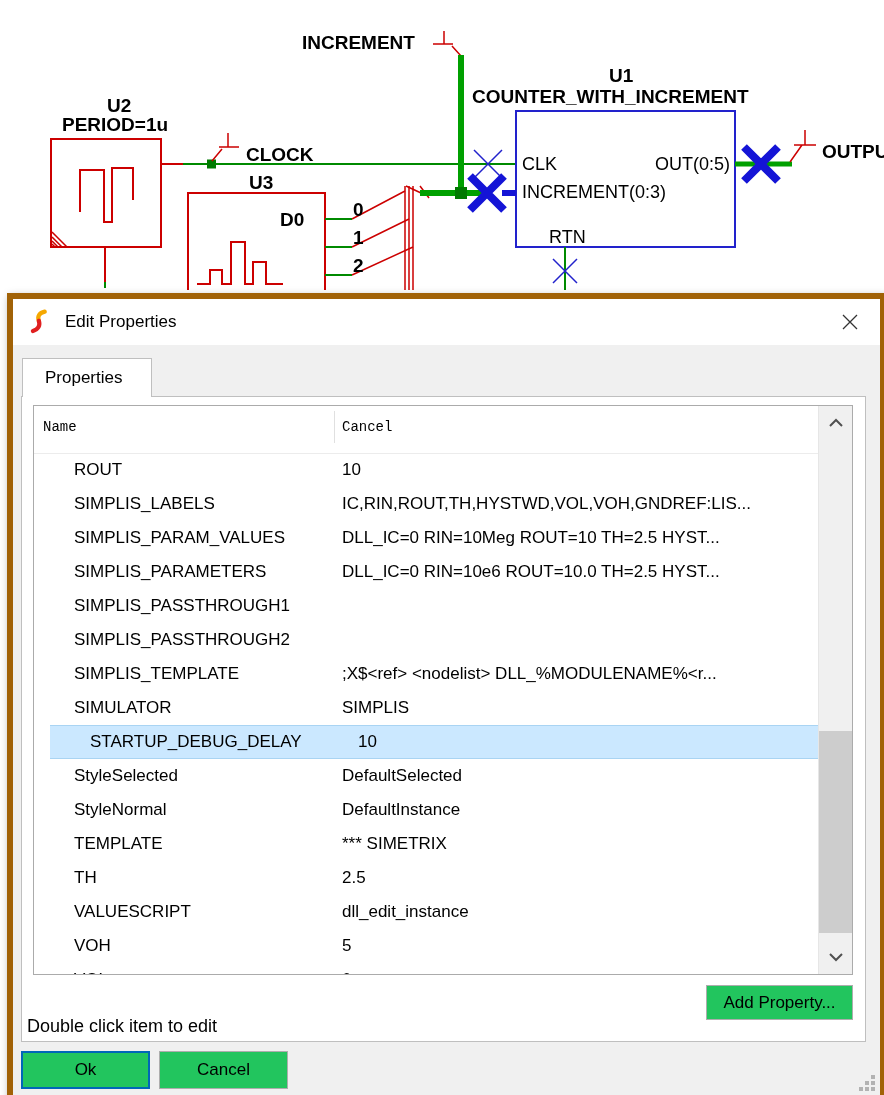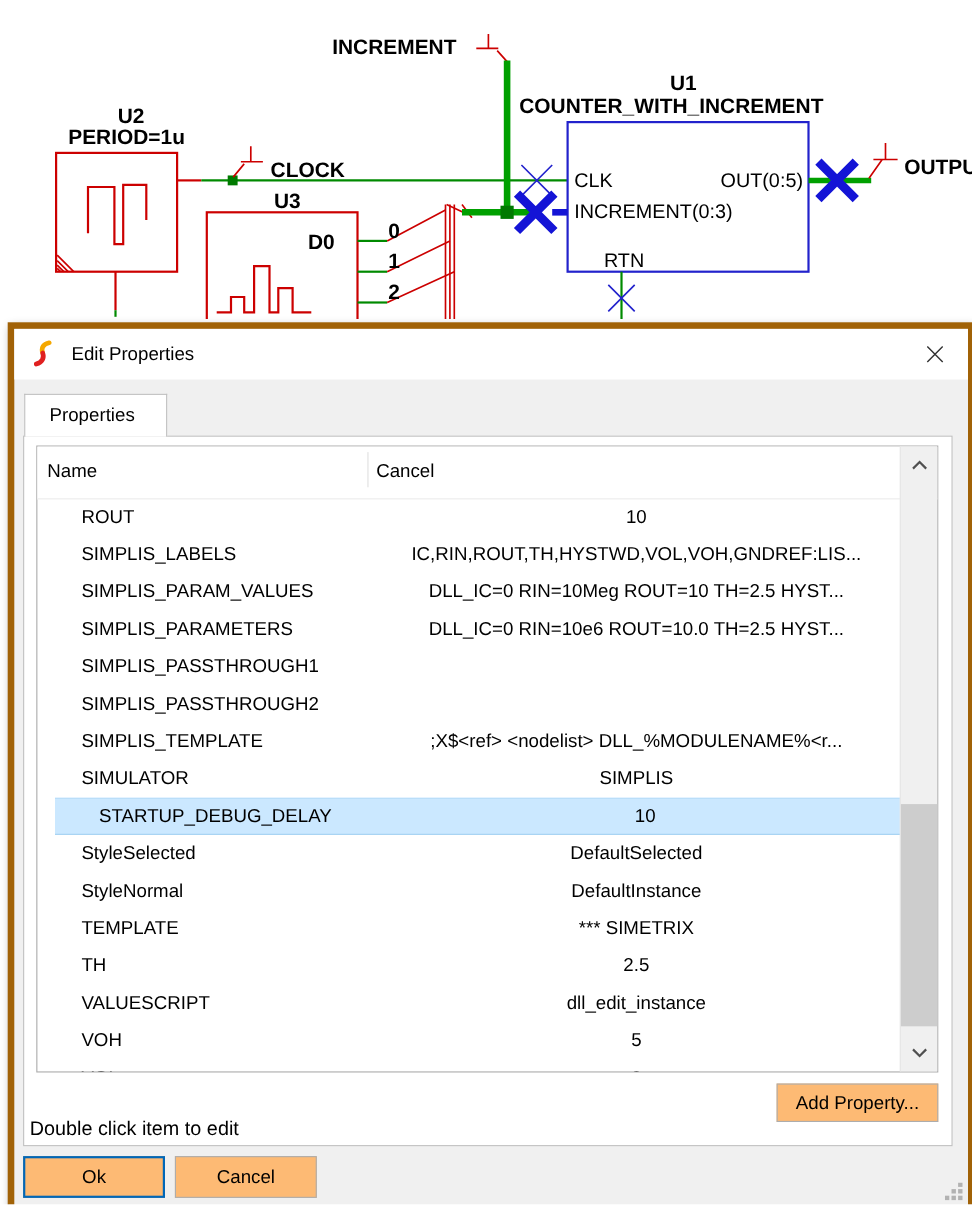--- a/index.html
+++ b/index.html
@@ -21,40 +21,40 @@
              display:flex;align-items:center;justify-content:center;cursor:pointer;padding:0;}
   .tab{position:absolute;left:9px;top:59px;width:130px;height:39px;background:#fff;
        border:1px solid #bfbfbf;border-bottom:none;z-index:2;box-sizing:border-box;
        display:flex;align-items:center;padding-left:22px;font-size:17px;}
   .tabpage{position:absolute;left:8px;top:97px;width:843px;height:644px;background:#fff;
            border:1px solid #bfbfbf;z-index:1;}
 
   
   .ptable{position:absolute;left:11px;top:8px;width:820px;height:570px;background:#fff;
           border:1px solid #ababab;box-sizing:border-box;}
-  .thead{position:absolute;left:0;top:0;right:0;height:47px;font-size:17px;background:#fff;
-         border-bottom:1px solid #ececec;}
+  .thead{position:absolute;left:0;top:0;right:0;height:47px;font-size:14px;background:#fff;
+         border-bottom:1px solid #ececec;font-family:Liberation Mono, monospace;}
   .th-name{position:absolute;left:9px;top:13px;}
   .th-value{position:absolute;left:308px;top:13px;}
   .th-div{position:absolute;left:300px;top:5px;height:32px;width:1px;background:#e0e0e0;}
   .rows{position:absolute;left:0;top:47px;right:33px;bottom:0;overflow:hidden;}
-  .trow{position:relative;height:34px;font-size:17px;text-align:center;}
+  .trow{position:relative;height:34px;font-size:17px;}
   .trow .name{position:absolute;left:40px;top:7px;white-space:nowrap;}
   .trow .value{position:absolute;left:308px;top:7px;right:4px;white-space:nowrap;overflow:hidden;}
   .trow.selected{background:#cbe8ff;box-shadow:inset 0 1px 0 #a9d4f3, inset 0 -1px 0 #a9d4f3;margin-left:16px;}
 
   
   .vscroll{position:absolute;top:0;right:0;bottom:0;width:33px;background:#f0f0f0;border-left:1px solid #e6e6e6;}
   .sbtn{position:absolute;left:0;right:0;height:34px;display:flex;align-items:center;justify-content:center;}
   .sbtn.up{top:0;} .sbtn.down{bottom:0;}
   .sthumb{position:absolute;left:0;right:0;top:325px;height:202px;background:#cdcdcd;}
 
   
   .hint{position:absolute;left:5px;top:595px;font-size:18px;margin-top:24px;}
-  .btn{background:#fdba74;border:1px solid #adadad;font-size:17px;
+  .btn{background:#22c55e;border:1px solid #adadad;font-size:17px;
        font-family:"Liberation Sans",sans-serif;display:flex;align-items:center;justify-content:center;
        box-sizing:border-box;cursor:pointer;}
   .addprop{position:absolute;left:684px;top:588px;width:147px;height:35px;}
   .okbtn{position:absolute;left:8px;top:752px;width:129px;height:38px;border:2px solid #0067b8;}
   .cancelbtn{position:absolute;left:146px;top:752px;width:129px;height:38px;}
   .grip{position:absolute;right:3px;bottom:3px;width:18px;height:18px;cursor:nwse-resize;}
 </style>
 </head>
 <body>
 

